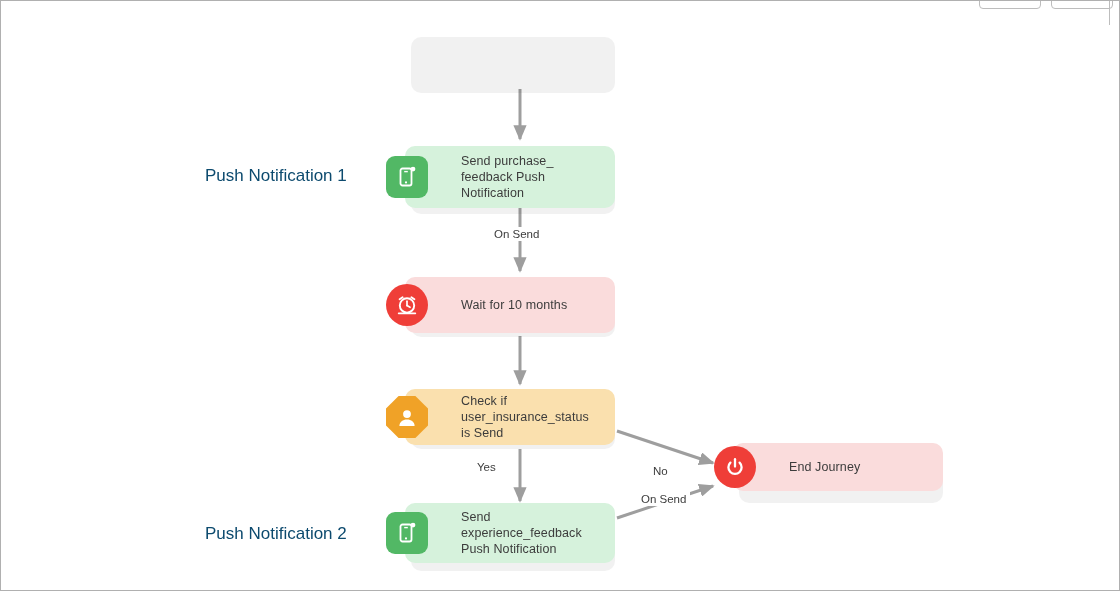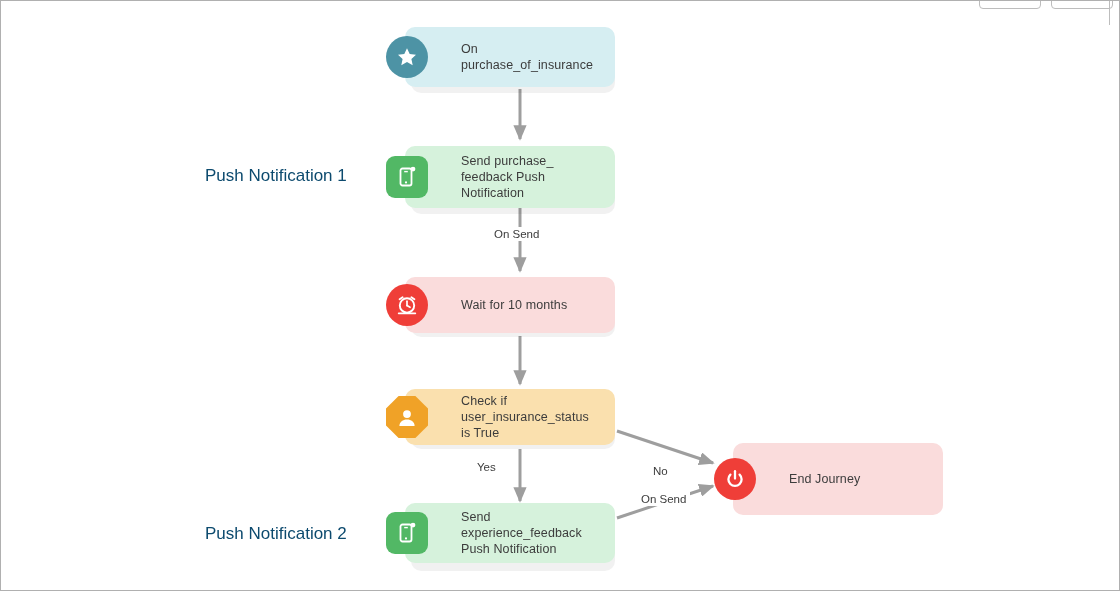--- a/index.html
+++ b/index.html
@@ -139,30 +139,20 @@
 
     <line x1="616" y1="430" x2="712" y2="462" stroke="#9e9e9e" stroke-width="3" marker-end="url(#arrowhead)"></line>
 
     <line x1="616" y1="517" x2="712" y2="485" stroke="#9e9e9e" stroke-width="3" marker-end="url(#arrowhead)"></line>
   </svg>
 
   <div class="annotation" style="left:204px; top:165px;">Push Notification 1</div>
   <div class="annotation" style="left:204px; top:523px;text-align:center;">Push Notification 2</div>
 
   <div class="node-shadow" style="left:410px; top:36px; width:204px; height:56px;"></div>
-  <div class="node" style="left:404px; top:26px; width:210px; height:60px; background:#d6eef2;">
-    <div class="node-icon">
-      <div class="icon-shape icon-circle" style="background:#4d93a5;">
-        <svg width="24" height="24" viewBox="0 0 24 24" aria-hidden="true">
-          <polygon points="12,3.2 14.7,9 21,9.7 16.4,14 17.7,20.3 12,17.1 6.3,20.3 7.6,14 3,9.7 9.3,9" fill="#ffffff"></polygon>
-        </svg>
-      </div>
-    </div>
-    <div class="node-label">On purchase_of_insurance</div>
-  </div>
 
   <div class="node-shadow" style="left:410px; top:155px; width:204px; height:58px;"></div>
   <div class="node" style="left:404px; top:145px; width:210px; height:62px; background:#d6f2dc;">
     <div class="node-icon">
       <div class="icon-shape icon-rounded" style="background:#52b865;">
         <svg width="26" height="26" viewBox="0 0 26 26" aria-hidden="true">
           <rect x="6.5" y="4.5" width="11" height="17" rx="2" ry="2" fill="none" stroke="#ffffff" stroke-width="1.8"></rect>
           <line x1="10.2" y1="7.6" x2="13.8" y2="7.6" stroke="#ffffff" stroke-width="1.4"></line>
           <circle cx="12" cy="18.4" r="1.1" fill="#ffffff"></circle>
           <circle cx="19" cy="5.1" r="2.4" fill="#ffffff"></circle>
@@ -194,41 +184,41 @@
   <div class="node" style="left:404px; top:388px; width:210px; height:56px; background:#fae0ae;">
     <div class="node-icon">
       <div class="icon-shape icon-octagon" style="background:#f0a227;">
         <svg width="24" height="24" viewBox="0 0 24 24" aria-hidden="true">
           <circle cx="12" cy="9.1" r="3.9" fill="#ffffff"></circle>
           <path d="M4.4 21c0-4.2 3.4-6.6 7.6-6.6s7.6 2.4 7.6 6.6z" fill="#ffffff"></path>
         </svg>
       </div>
     </div>
     <div class="node-label">Check if user_insurance_status
-is True</div>
+is Send</div>
   </div>
 
   <div class="node-shadow" style="left:410px; top:512px; width:204px; height:58px;"></div>
   <div class="node" style="left:404px; top:502px; width:210px; height:60px; background:#d6f2dc;">
     <div class="node-icon">
       <div class="icon-shape icon-rounded" style="background:#52b865;">
         <svg width="26" height="26" viewBox="0 0 26 26" aria-hidden="true">
           <rect x="6.5" y="4.5" width="11" height="17" rx="2" ry="2" fill="none" stroke="#ffffff" stroke-width="1.8"></rect>
           <line x1="10.2" y1="7.6" x2="13.8" y2="7.6" stroke="#ffffff" stroke-width="1.4"></line>
           <circle cx="12" cy="18.4" r="1.1" fill="#ffffff"></circle>
           <circle cx="19" cy="5.1" r="2.4" fill="#ffffff"></circle>
         </svg>
       </div>
     </div>
     <div class="node-label">Send experience_feedback
 Push Notification</div>
   </div>
 
   <div class="node-shadow" style="left:738px; top:452px; width:204px; height:50px;"></div>
-  <div class="node" style="left:732px; top:442px; width:210px; height:72px; background:#fadcdc;">
+  <div class="node" style="left:732px; top:442px; width:210px; height:48px; background:#fadcdc;">
     <div class="node-icon">
       <div class="icon-shape icon-circle" style="background:#ef3e38;">
         <svg width="24" height="24" viewBox="0 0 24 24" aria-hidden="true">
           <path d="M7.4 7.6a6.6 6.6 0 1 0 9.2 0" fill="none" stroke="#ffffff" stroke-width="2.3" stroke-linecap="round"></path>
           <line x1="12" y1="4.2" x2="12" y2="11.6" stroke="#ffffff" stroke-width="2.3" stroke-linecap="round"></line>
         </svg>
       </div>
     </div>
     <div class="node-label">End Journey</div>
   </div>

